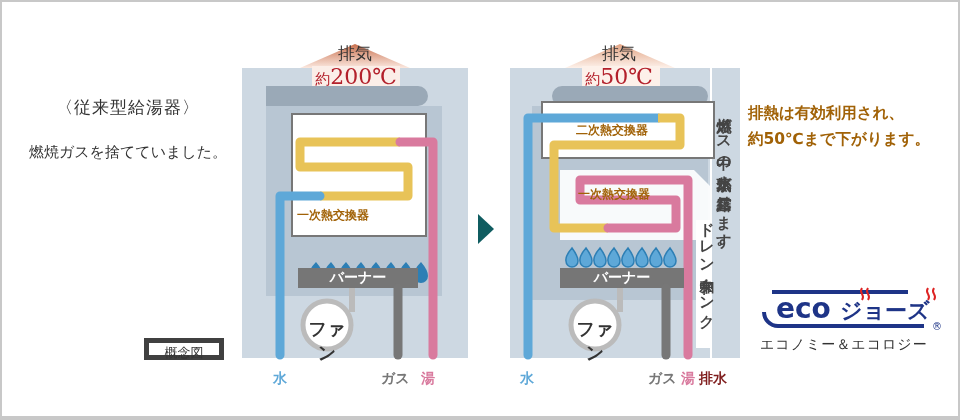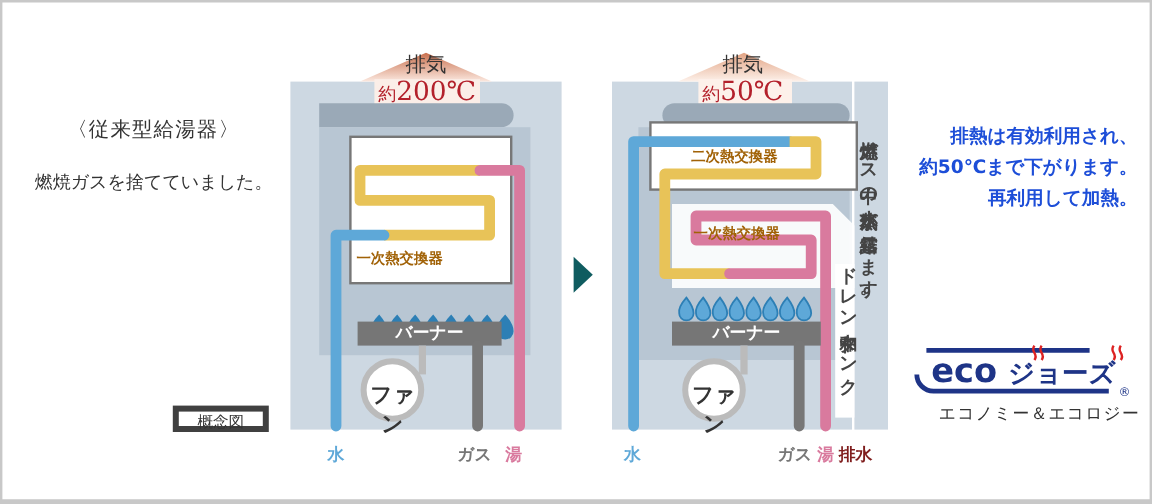--- a/index.html
+++ b/index.html
@@ -2,22 +2,22 @@
 <html><head>
 <meta charset="utf-8">
 <style>
   * { margin:0; padding:0; box-sizing:border-box; }
   body { width:960px; height:420px; background:#fff; font-family:"DejaVu Sans","Liberation Sans",sans-serif; overflow:hidden; }
   .frame { position:absolute; left:0; top:0; width:960px; height:420px; border:2px solid #c8c8c8; border-bottom-width:4px; background:#fff; }
   .abs { position:absolute; }
   .left-title { left:28px; top:96px; width:200px; text-align:center; font-size:17px; color:#333; letter-spacing:1px; }
   .left-desc { left:18px; top:140px; width:220px; text-align:center; font-size:15px; color:#333; line-height:24px; }
   .legend-box { left:144px; top:338px; width:80px; height:22px; border:5px solid #404040; font-size:13px; text-align:center; line-height:20px; color:#333; }
-  .right-desc { left:748px; top:100px; width:200px; text-align:right; font-size:15.5px; color:#1d4ed8; line-height:26px; font-weight:bold; }
-  .eco-sub { left:760px; top:336px; width:190px; text-align:right; font-size:14px; color:#333; letter-spacing:1px; }
+  .right-desc { left:748px; top:100px; width:200px; text-align:left; font-size:15.5px; color:#a16207; line-height:26px; font-weight:bold; }
+  .eco-sub { left:760px; top:336px; width:190px; text-align:left; font-size:14px; color:#333; letter-spacing:1px; }
   .arrow-mid { left:478px; top:214px; width:0; height:0; border-top:15px solid transparent; border-bottom:15px solid transparent; border-left:16px solid #0f5c60; }
   .exh-label { text-align:center; font-family:"DejaVu Serif","Liberation Serif",serif; font-weight:normal; }
   .exh1 { font-size:17px; color:#333; }
   .exh2 { font-size:22px; color:#b3202b; }
   .box-label { font-size:12px; font-weight:bold; color:#a16207; white-space:nowrap; }
   .burner-label { font-size:14px; font-weight:bold; color:#fff; text-align:center; }
   .fan-label { font-size:18px; color:#333; font-weight:bold; text-align:center; }
   .pipe-label { font-size:14px; font-weight:bold; }
   .vtext { writing-mode:vertical-rl; font-size:15px; font-weight:bold; color:#444; letter-spacing:1px; }
 </style>
@@ -144,21 +144,20 @@
 <div class="abs vtext" style="left:714px;top:106px;height:270px;">燃焼ガス中の水蒸気が結露します。</div>
 <div class="abs vtext" style="left:697px;top:212px;height:160px;">ドレン中和タンク</div>
 <div class="abs pipe-label" style="left:520px;top:370px;color:#5ea8d8;">水</div>
 <div class="abs pipe-label" style="left:648px;top:370px;color:#777;">ガス</div>
 <div class="abs pipe-label" style="left:681px;top:370px;color:#d97a9e;">湯</div>
 <div class="abs pipe-label" style="left:699px;top:370px;color:#7f1d1d;">排水</div>
 
 <div class="abs right-desc">
   <div>排熱は有効利用され、</div>
   <div>約50℃まで下がります。</div>
-  <div>再利用して加熱。</div>
 </div>
 <svg class="abs" style="left:758px;top:282px" width="190" height="52">
   <path d="M14 10 H150 M6 30 a14 14 0 0 0 14 14 H166" fill="none" stroke="#1e3487" stroke-width="4"></path>
   <text x="18" y="36" font-family="DejaVu Sans, sans-serif" font-weight="bold" font-size="28" fill="#1e3487">eco</text>
   <text x="82" y="36" font-family="DejaVu Sans, sans-serif" font-weight="bold" font-size="22" fill="#1e3487">ジョーズ</text>
   <path d="M104 6 q-2 3 0 6 q2 3 0 6 M110 6 q-2 3 0 6 q2 3 0 6 M170 6 q-2 3 0 6 q2 3 0 6 M176 6 q-2 3 0 6 q2 3 0 6" fill="none" stroke="#d22" stroke-width="2"></path>
   <text x="174" y="48" font-size="10" fill="#1e3487" font-family="DejaVu Sans, sans-serif">®</text>
 </svg>
 <div class="abs eco-sub">エコノミー＆エコロジー</div>
 

